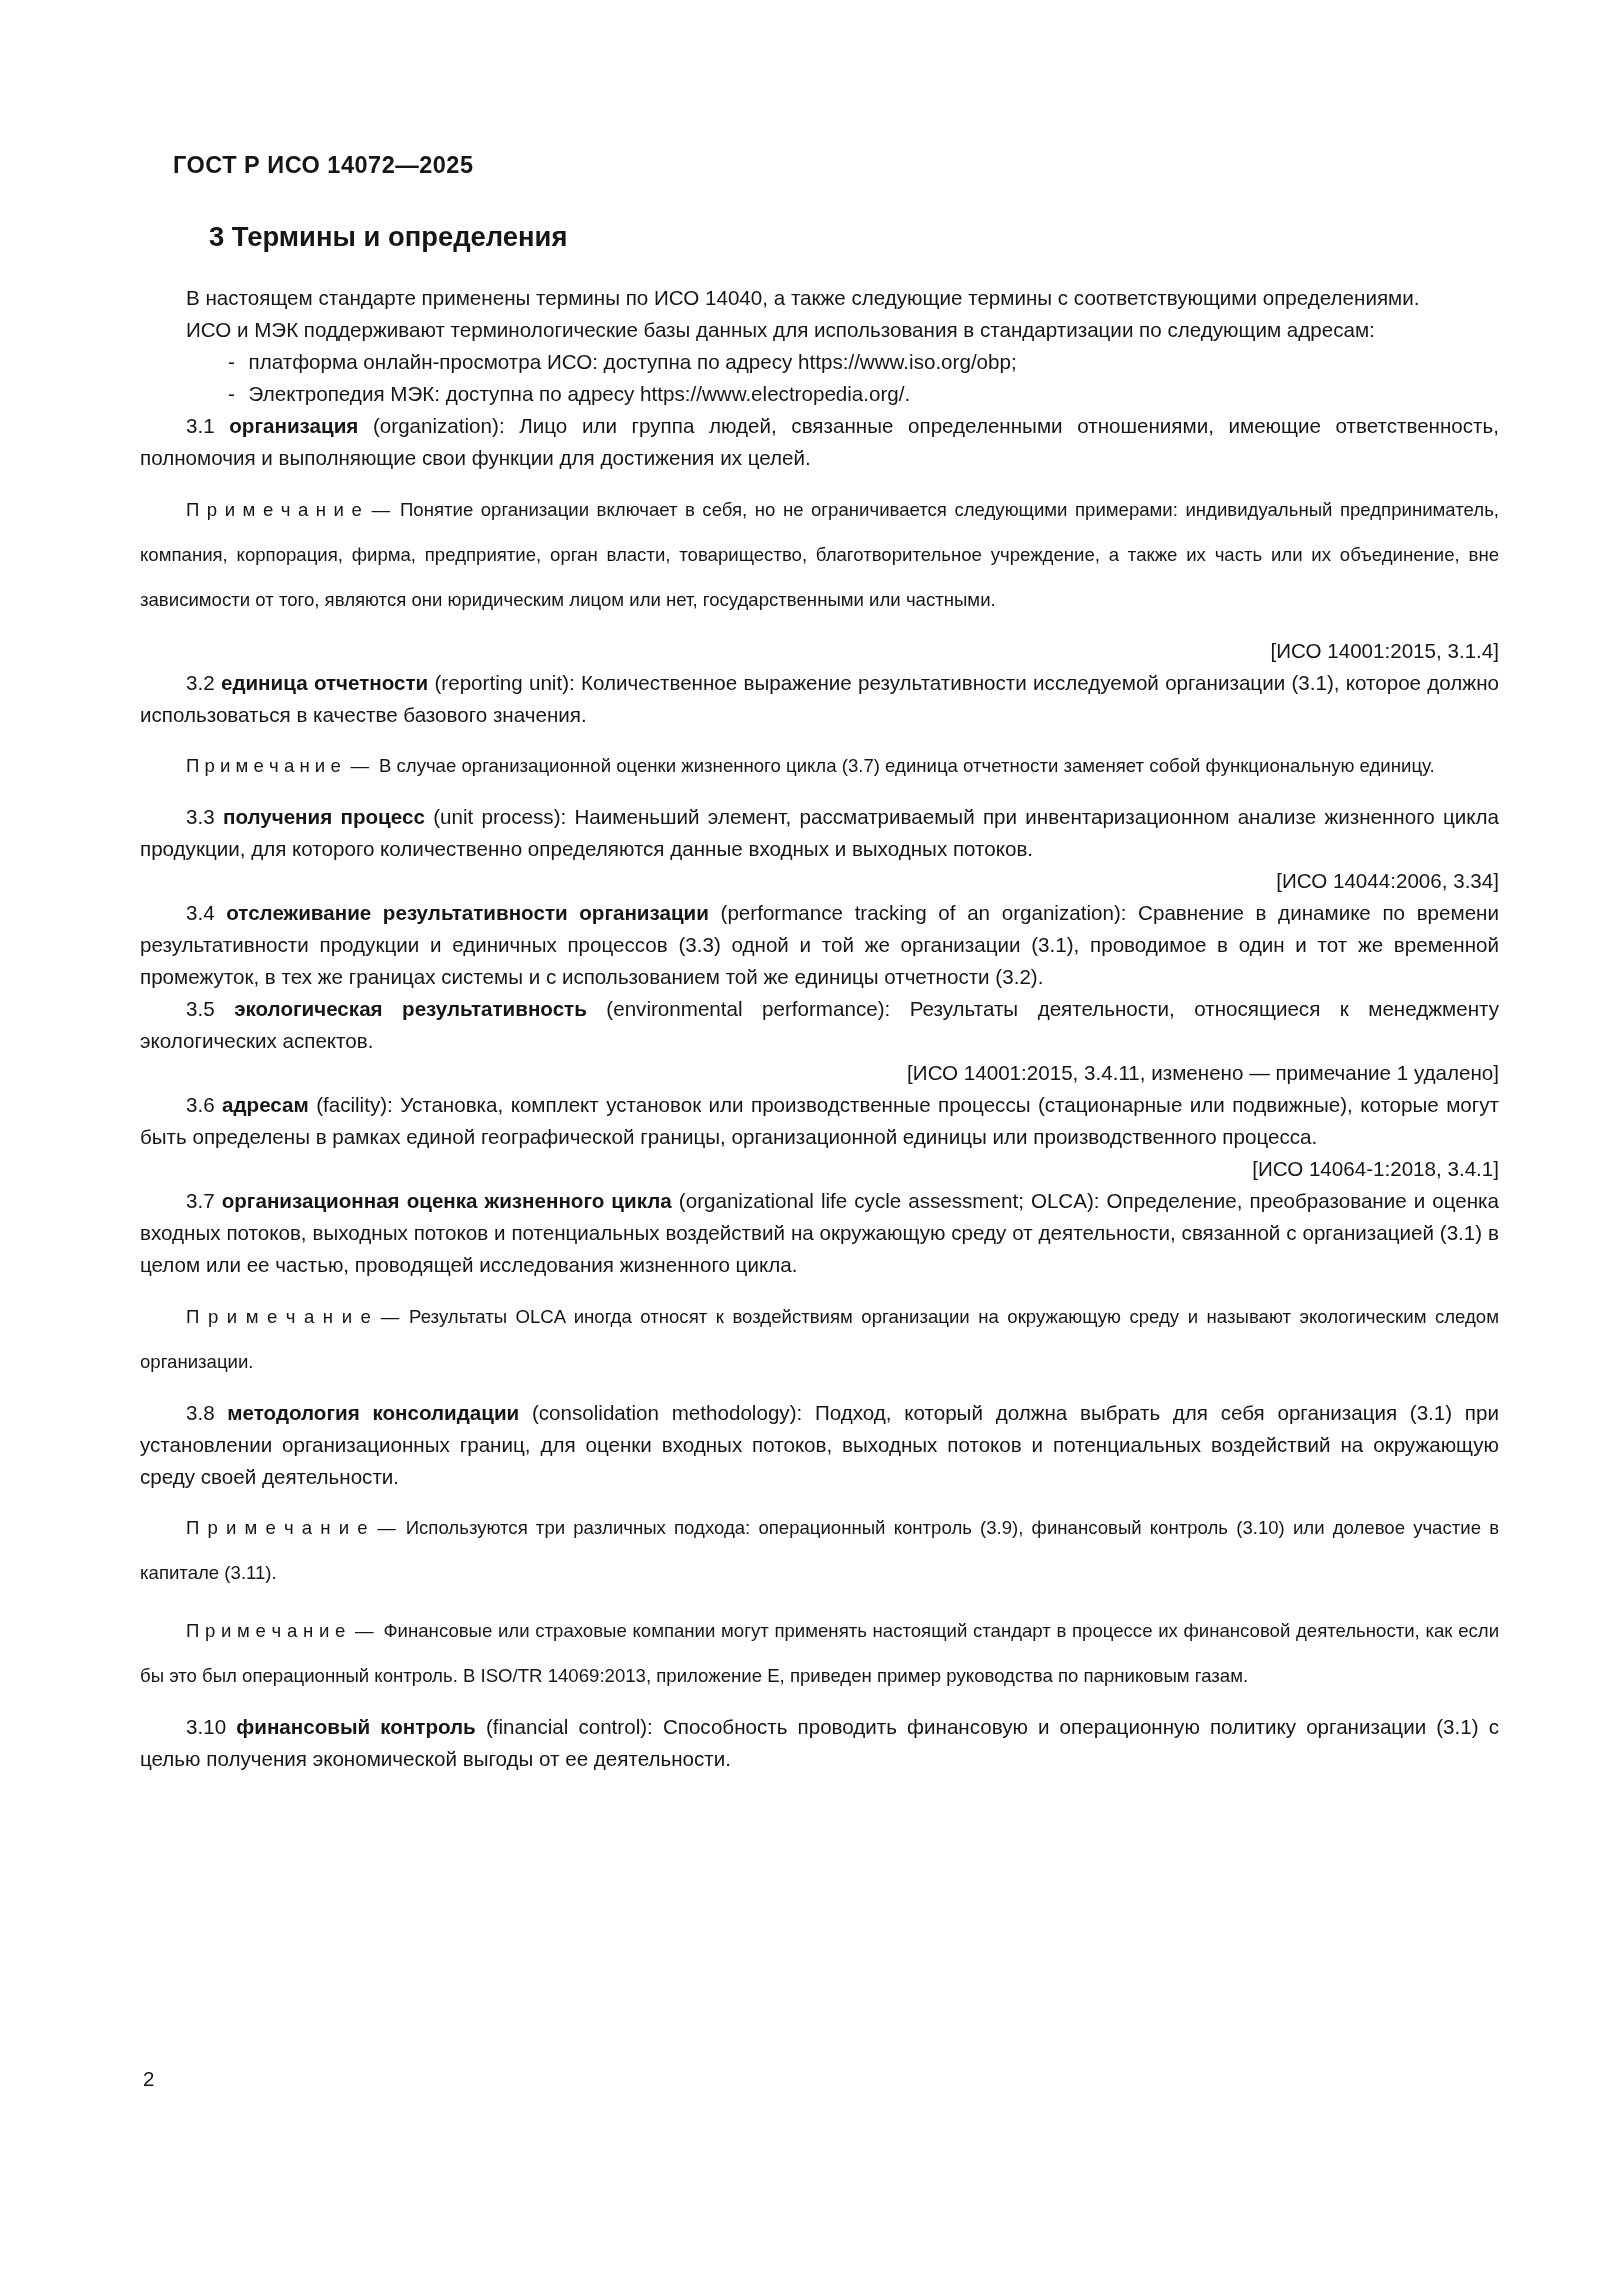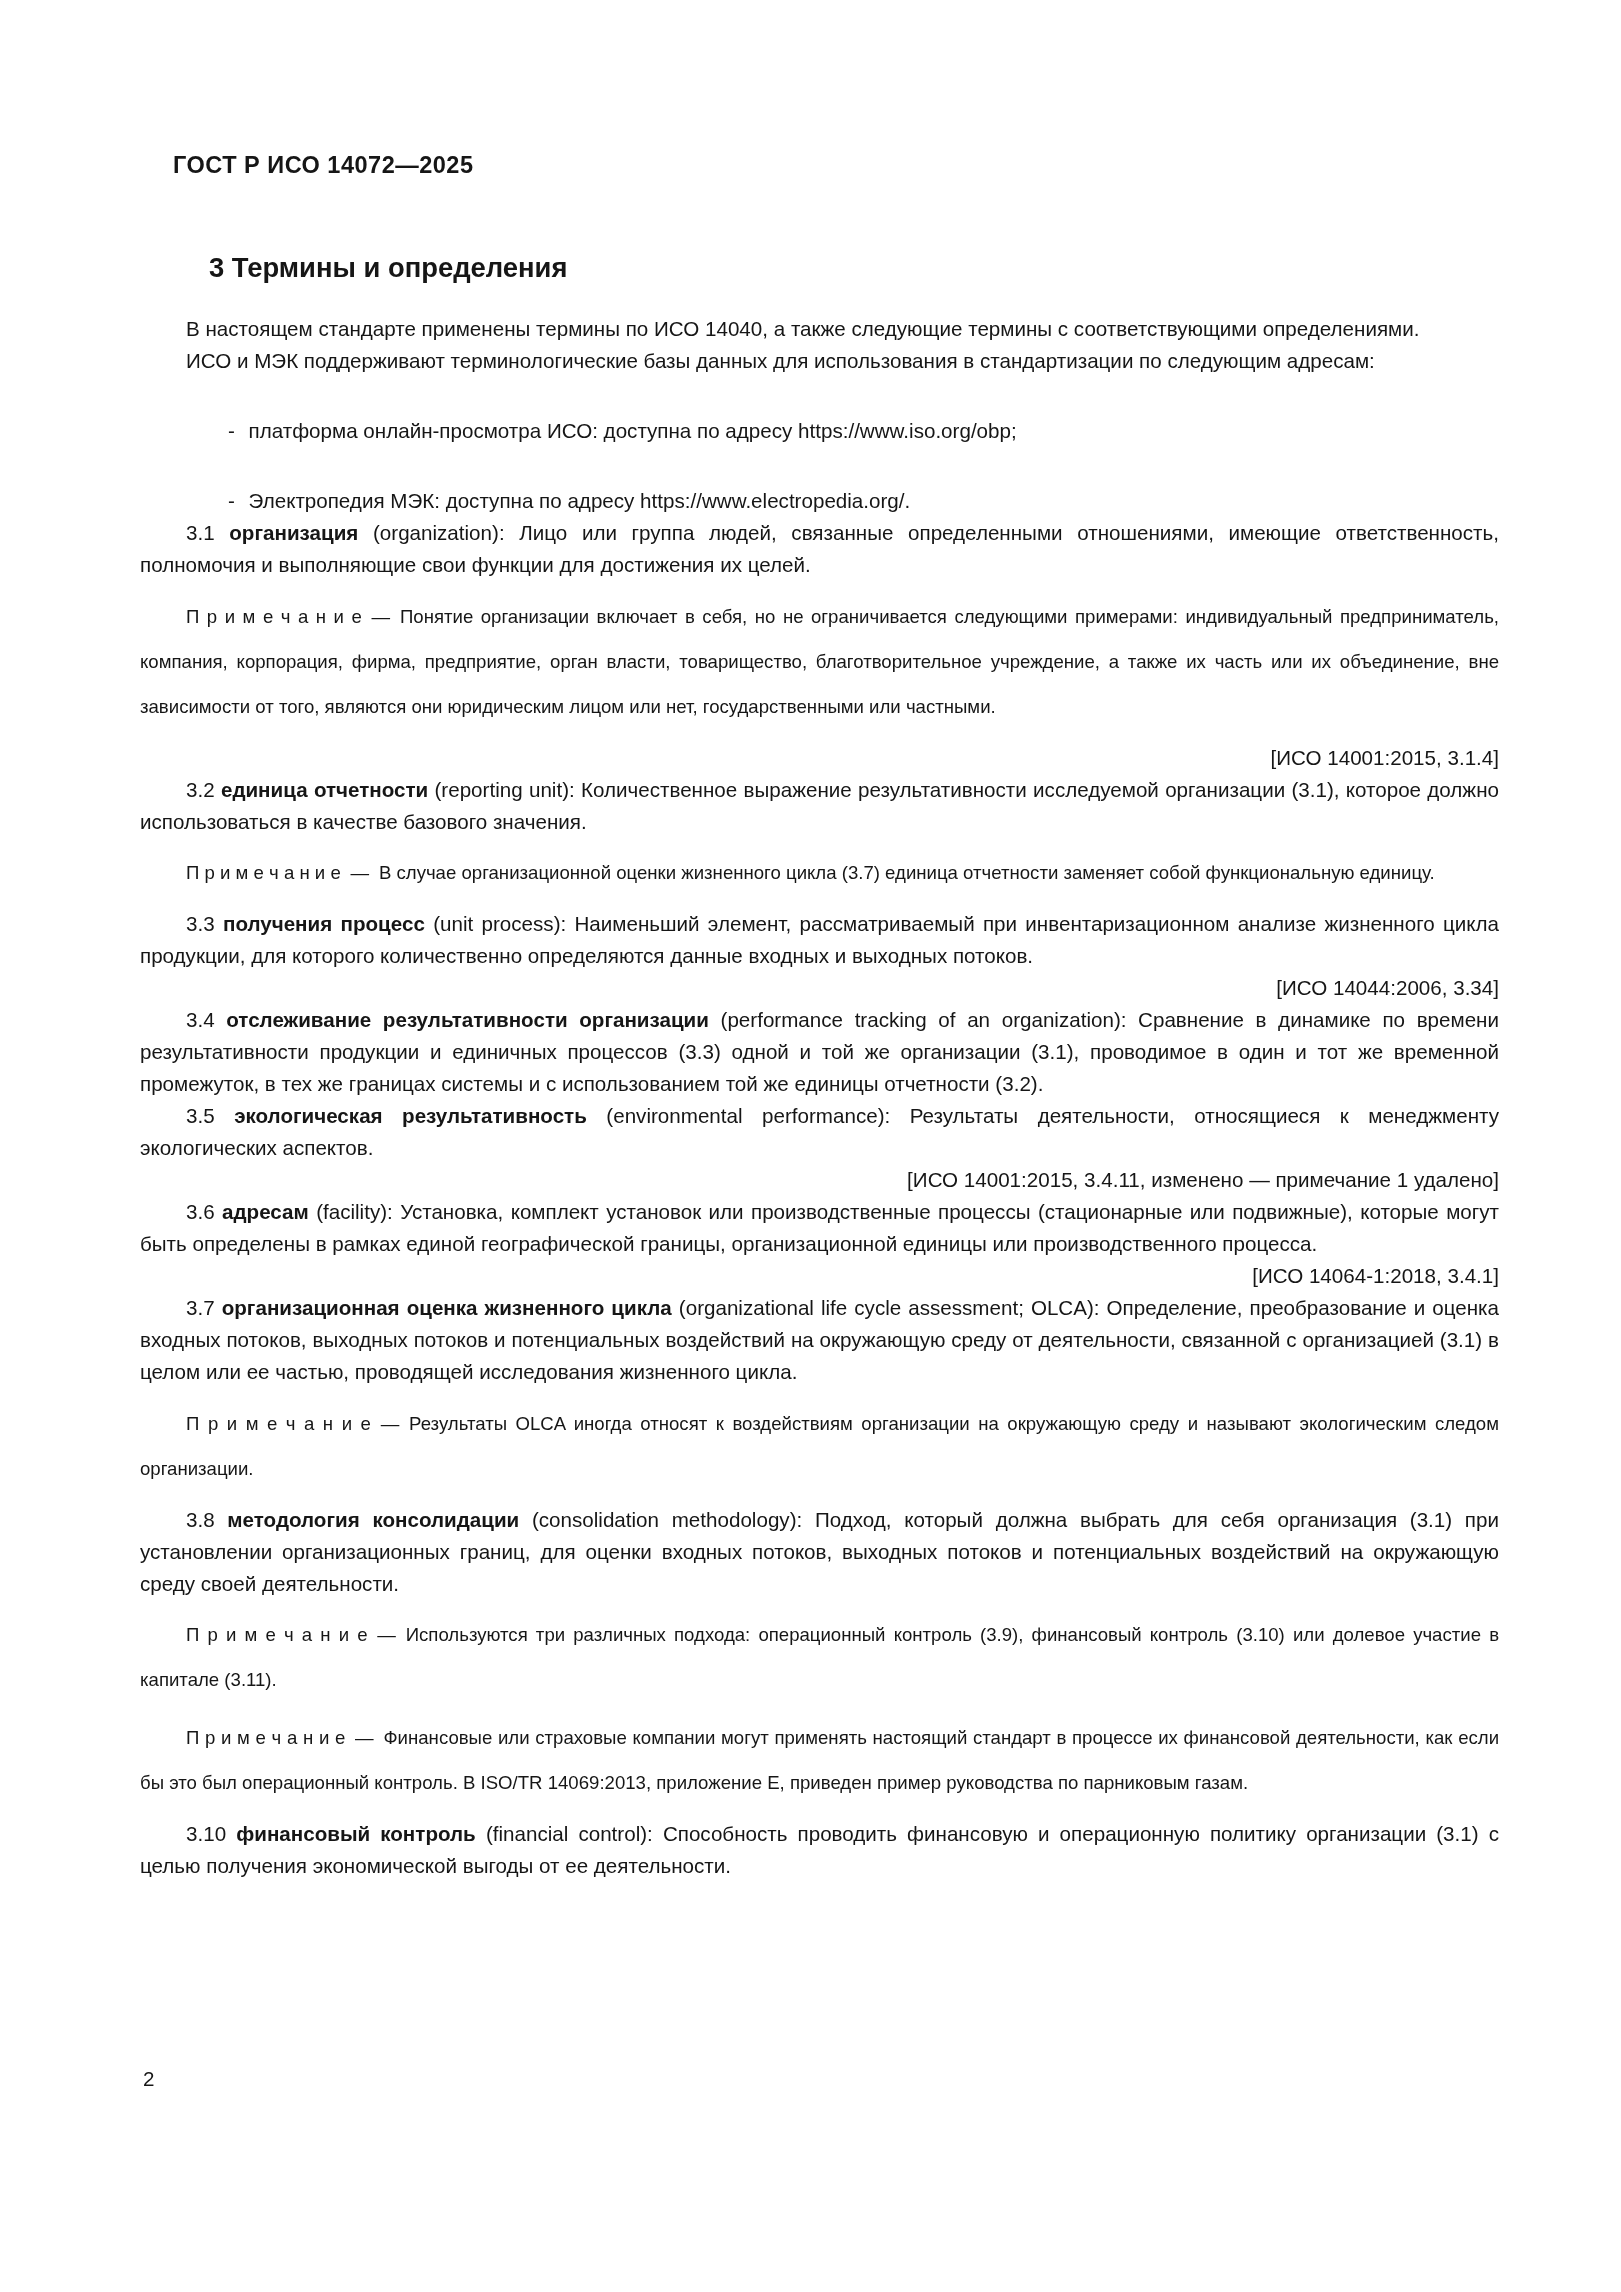--- a/index.html
+++ b/index.html
@@ -11,21 +11,21 @@
     background: #ffffff;
     box-sizing: border-box;
     padding: 152px 122px 0 140px;
     font-family: "Liberation Sans", "DejaVu Sans", sans-serif;
     color: #161616;
   }
   .doc-header {
     font-size: 23.5px;
     font-weight: bold;
     letter-spacing: 0.5px;
-    margin: 0 0 72px 33px;
+    margin: 0 0 41px 33px;
     line-height: 27.4px;
   }
   h1.section-heading {
     font-size: 27.4px;
     font-weight: bold;
     margin: 0 0 29px 69px;
     line-height: 33px;
   }
   .para, .citation, .list-item, .note {
     margin: 0;
@@ -34,21 +34,20 @@
     text-align: justify;
     hyphens: auto;
     -webkit-hyphens: auto;
   }
   .para { text-indent: 46px; }
   .citation { text-indent: 46px; text-align: right; }
   .list-item {
     text-align: left;
     text-indent: 0;
     padding-left: 88px;
-    margin-top: 38px;
   }
   .list-item .list-marker { margin-right: 13.7px; }
   .note {
     font-size: 18.6px;
     line-height: 45px;
     text-indent: 46px;
     margin: 12.7px 0;
   }
   .note-label { white-space: nowrap; }
   .note-dash { margin: 0 9.8px; }

